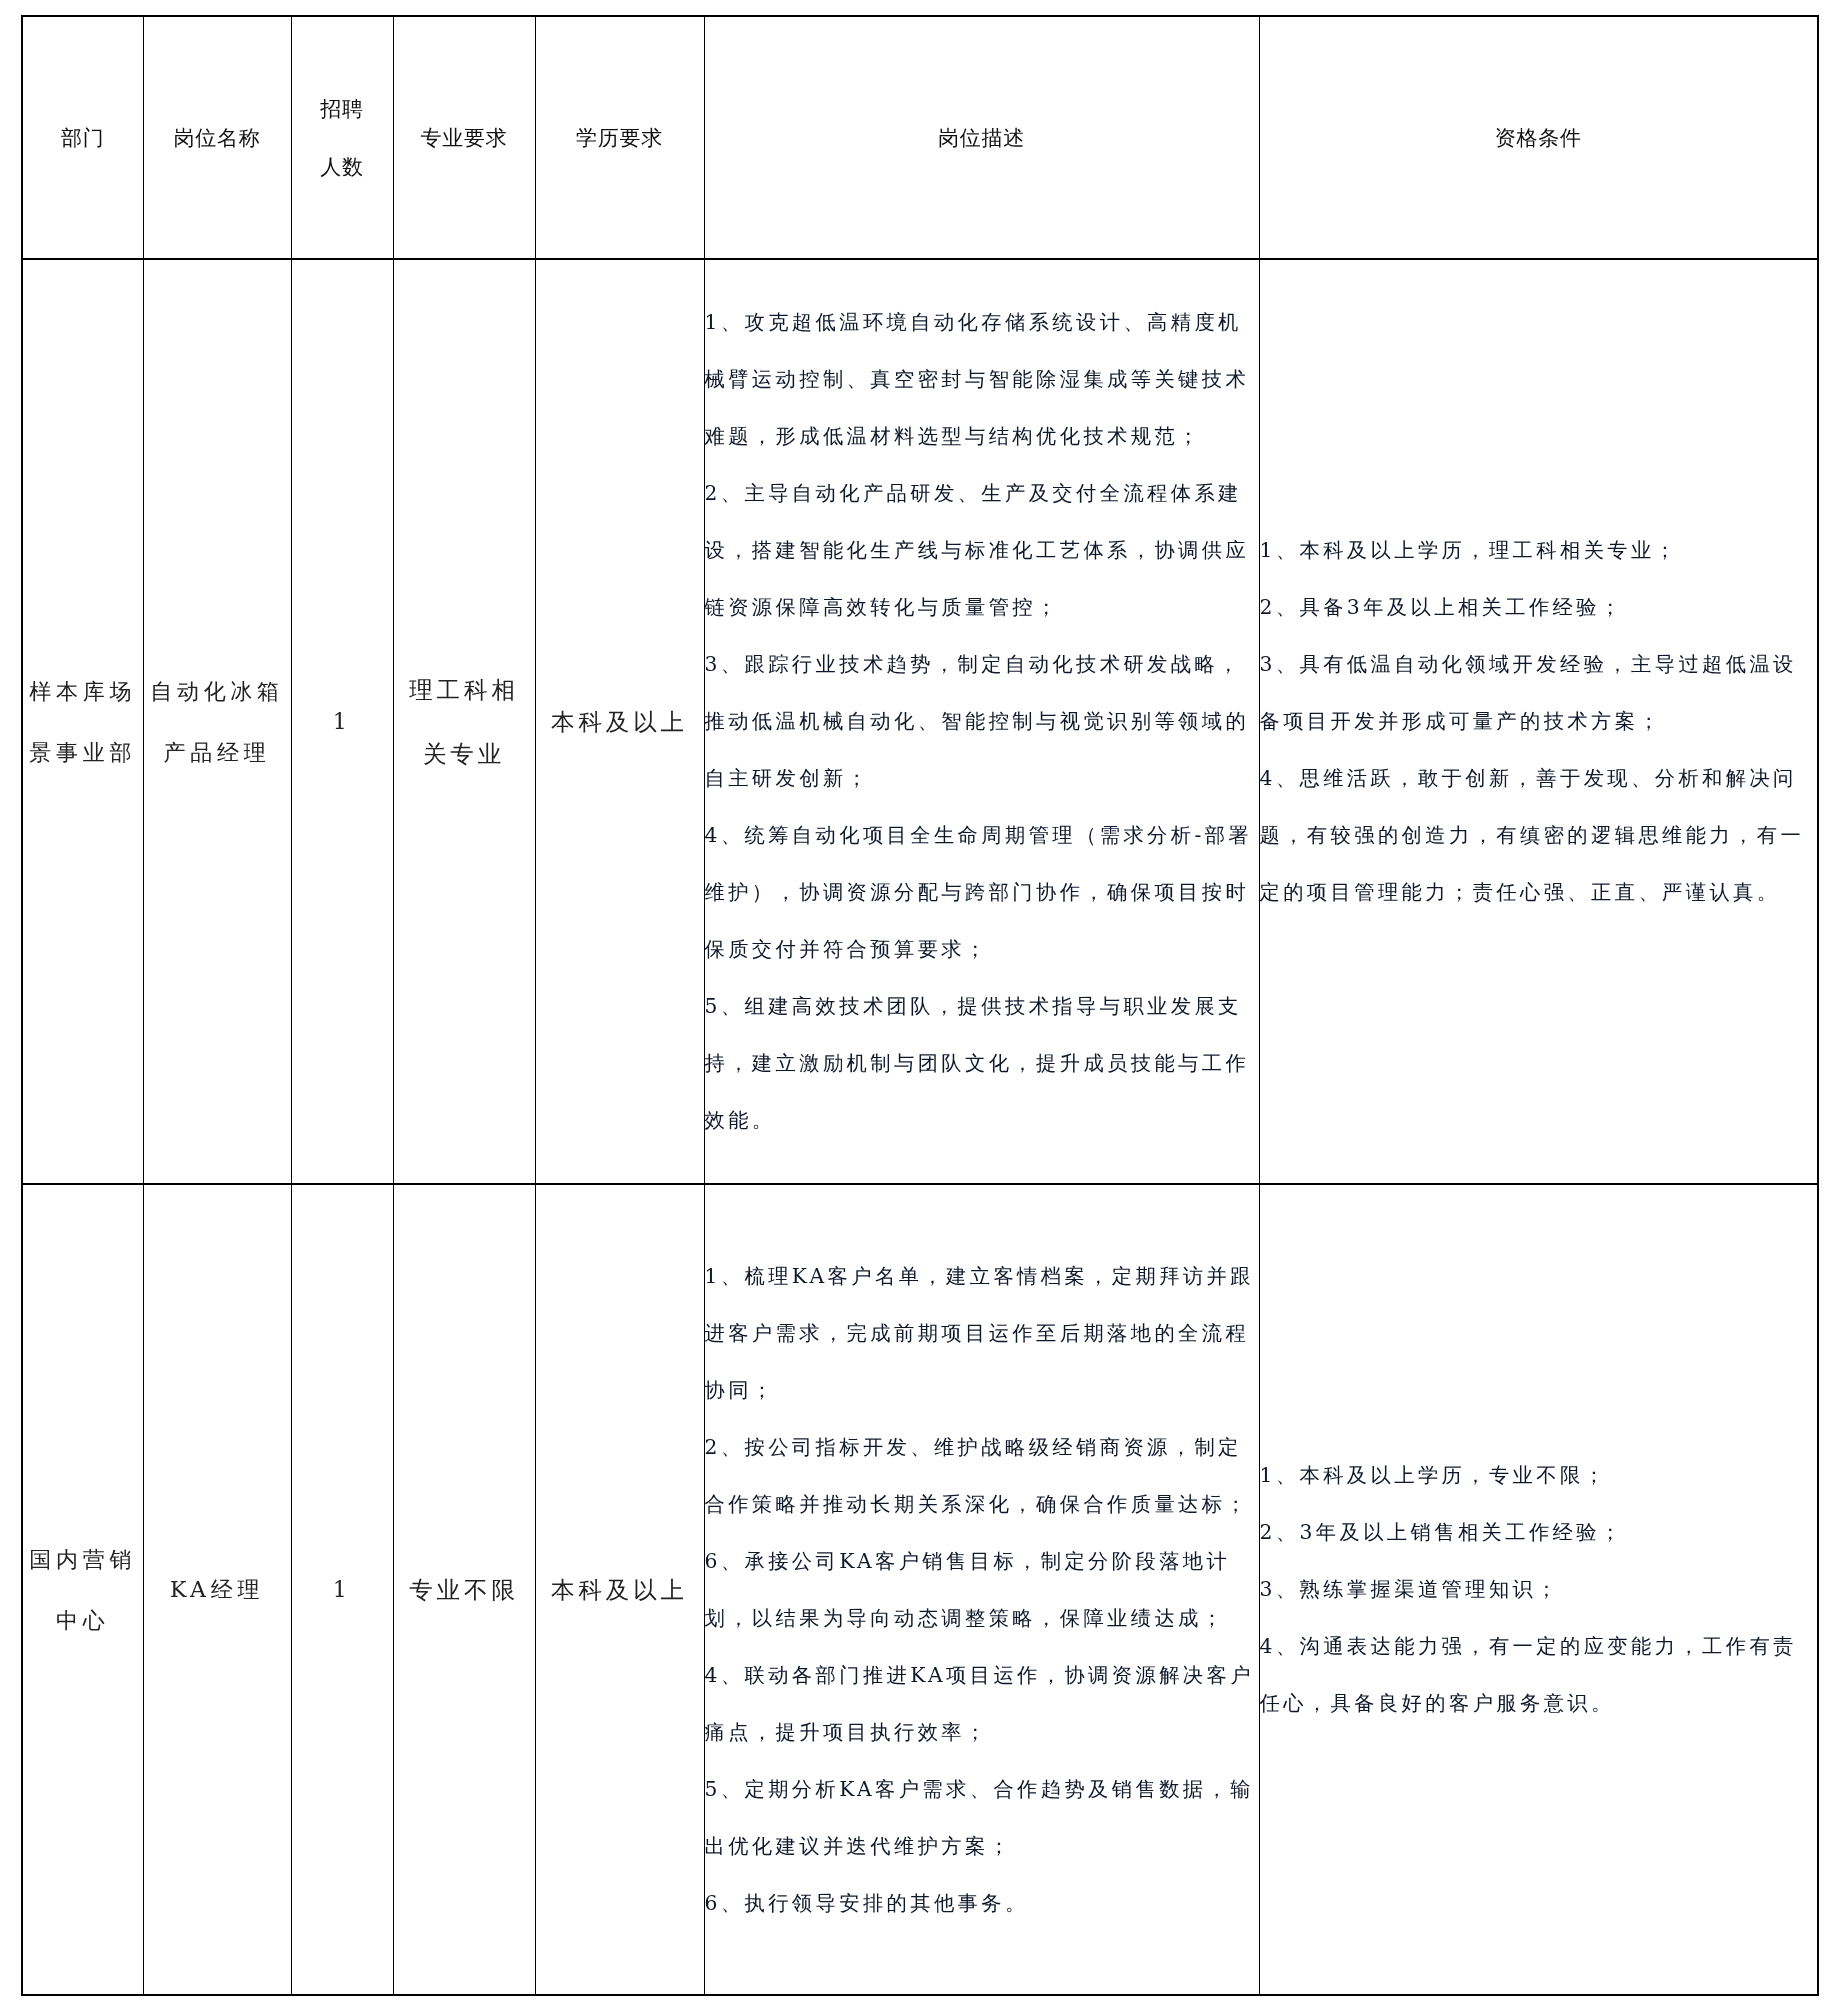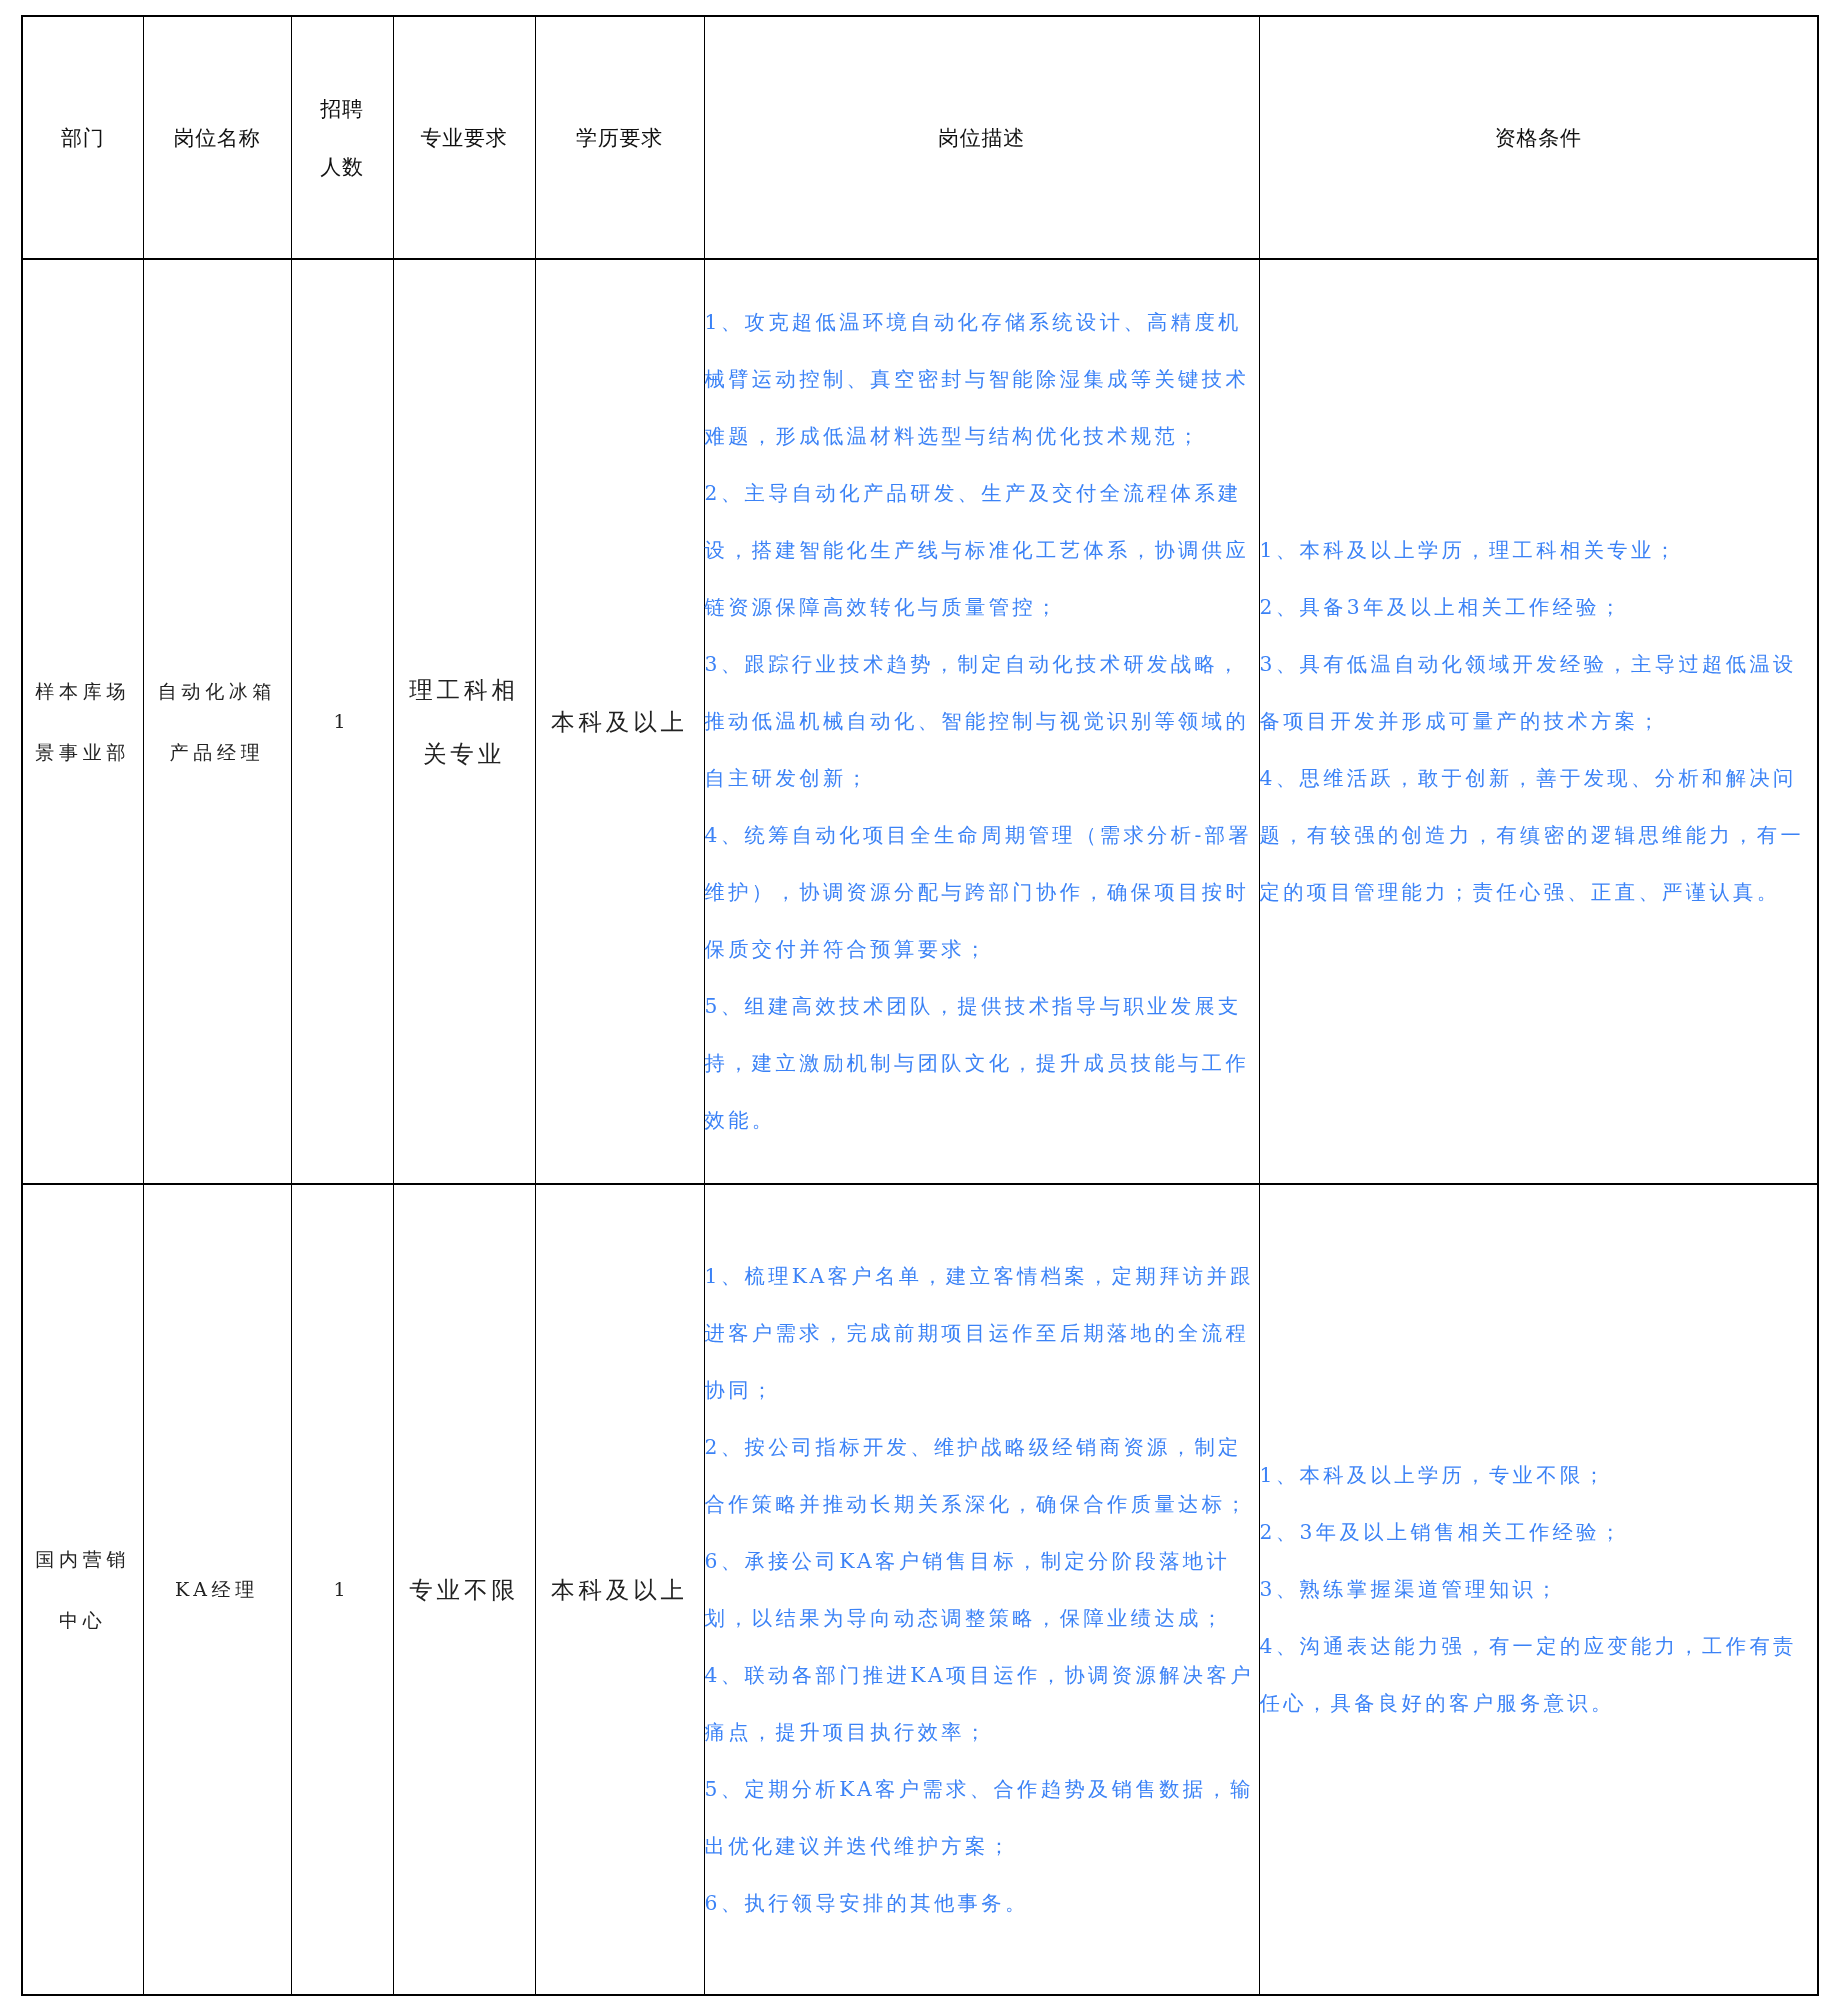--- a/index.html
+++ b/index.html
@@ -37,39 +37,39 @@
     table.jobs thead th {
       border-bottom: 2.3px solid #000;
       text-align: center;
       font-size: 21px;
       letter-spacing: 0.8px;
     }
     table.jobs tbody tr.r1 td { border-bottom: 2.3px solid #000; }
     .hdr-stack span { display: block; line-height: 58px; }
     td.center {
       text-align: center;
-      font-size: 19px;
+      font-size: 22px;
       letter-spacing: 4.7px;
       line-height: 61px;
       color: #222;
     }
     td.center.big {
       font-size: 23.5px;
       letter-spacing: 3.9px;
       line-height: 64px;
       text-align: center;
     }
     td.center span { display: block; }
     td.textcell {
       vertical-align: top;
       padding: 6.3px 11px 0 13.3px;
       font-size: 20.3px;
       letter-spacing: 3.4px;
       line-height: 57px;
-      color: #3b82f6;
+      color: #0f172a;
       text-align: left;
     }
     td.textcell.mid {
       vertical-align: middle;
       padding-top: 0;
     }
     td.textcell p {
       margin: 0;
     }
   </style>

